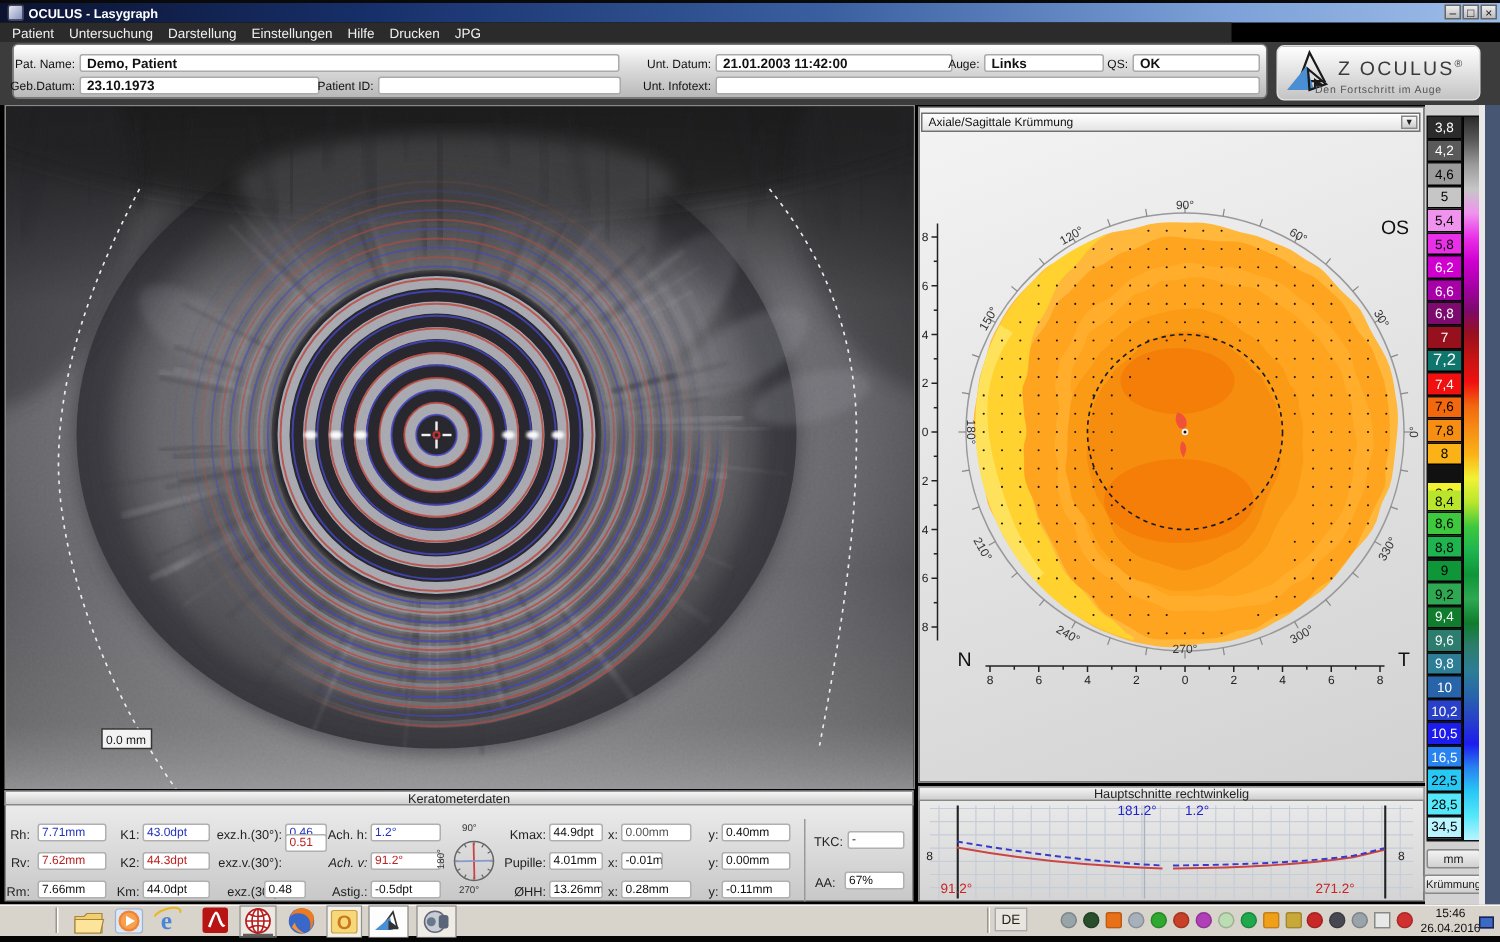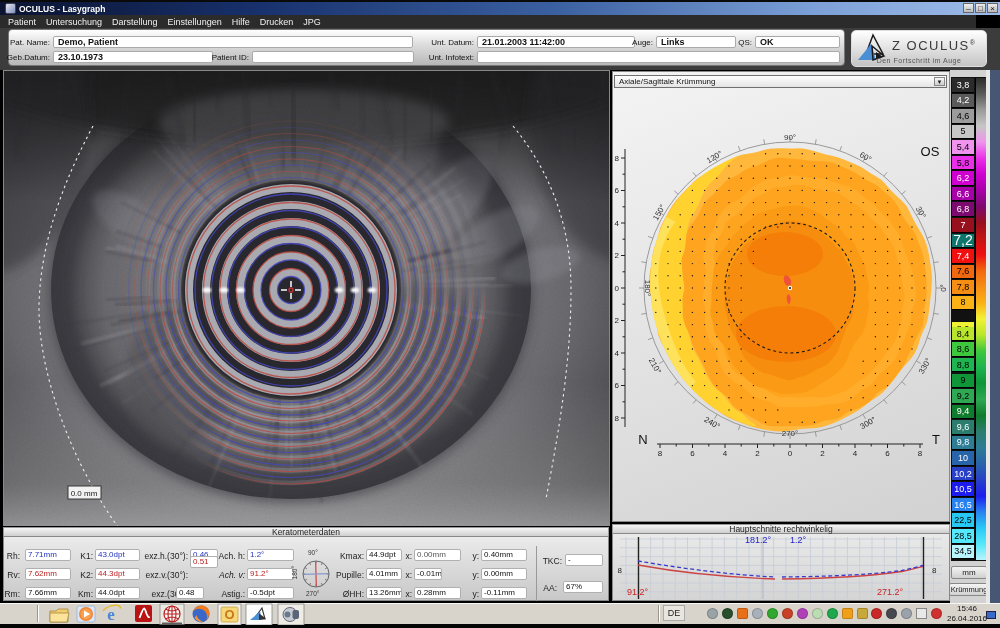--- a/index.html
+++ b/index.html
@@ -15,21 +15,21 @@
 </style></head><body>
 <div style="position:absolute;left:0;top:0;width:1000px;height:2px;background:#0a0a0a;"></div>
 <div style="position:absolute;left:0;top:2px;width:1000px;height:13px;background:linear-gradient(to right,#0b1330,#17306b 25%,#3a5fa0 55%,#7da1d8 82%,#9dbce8);">
     <div style="position:absolute;left:5px;top:1px;width:11px;height:11px;background:linear-gradient(135deg,#e8e8f0,#8090c0);border:1px solid #445;border-radius:2px;"></div>
     <div style="position:absolute;left:19px;top:2px;font-size:8.5px;font-weight:bold;color:#fff;">OCULUS - Lasygraph</div>
     <div style="position:absolute;right:26px;top:1px;width:34px;height:11px;"></div>
   </div>
 <div style="position:absolute;left:963px;top:3px;width:11px;height:10px;background:linear-gradient(#eee,#bbb);border:1px solid #666;font-size:8px;line-height:9px;text-align:center;color:#111;">–</div>
 <div style="position:absolute;left:975px;top:3px;width:11px;height:10px;background:linear-gradient(#eee,#bbb);border:1px solid #666;font-size:8px;line-height:9px;text-align:center;color:#111;">□</div>
 <div style="position:absolute;left:987px;top:3px;width:11px;height:10px;background:linear-gradient(#eee,#bbb);border:1px solid #666;font-size:8px;line-height:9px;text-align:center;color:#111;">×</div>
-<div style="position:absolute;left:0;top:15px;width:976px;height:13px;background:#2b2b2b;">
+<div style="position:absolute;left:0;top:15px;width:821px;height:13px;background:#2b2b2b;">
     <div style="position:absolute;left:8px;top:2px;font-size:9px;color:#f0f0f0;display:flex;gap:10px;">
       <span>Patient</span>
       <span>Untersuchung</span>
       <span>Darstellung</span>
       <span>Einstellungen</span>
       <span>Hilfe</span>
       <span>Drucken</span>
       <span>JPG</span>
     </div>
   </div>
@@ -749,21 +749,21 @@
 <div style="position:absolute;left:952px;top:78.0px;width:22px;height:14.6px;background:#2b2b2b;color:#fff;font-size:9px;display:flex;align-items:center;justify-content:center;border-bottom:1px solid #000;">3,8</div>
 <div style="position:absolute;left:952px;top:93.5px;width:22px;height:14.6px;background:#5a5a5a;color:#fff;font-size:9px;display:flex;align-items:center;justify-content:center;border-bottom:1px solid #000;">4,2</div>
 <div style="position:absolute;left:952px;top:109.1px;width:22px;height:14.6px;background:#9c9c9c;color:#000;font-size:9px;display:flex;align-items:center;justify-content:center;border-bottom:1px solid #000;">4,6</div>
 <div style="position:absolute;left:952px;top:124.6px;width:22px;height:14.6px;background:#c6c6c6;color:#000;font-size:9px;display:flex;align-items:center;justify-content:center;border-bottom:1px solid #000;">5</div>
 <div style="position:absolute;left:952px;top:140.2px;width:22px;height:14.6px;background:#f093ee;color:#000;font-size:9px;display:flex;align-items:center;justify-content:center;border-bottom:1px solid #000;">5,4</div>
 <div style="position:absolute;left:952px;top:155.8px;width:22px;height:14.6px;background:#ea2fe8;color:#000;font-size:9px;display:flex;align-items:center;justify-content:center;border-bottom:1px solid #000;">5,8</div>
 <div style="position:absolute;left:952px;top:171.3px;width:22px;height:14.6px;background:#cf00cf;color:#fff;font-size:9px;display:flex;align-items:center;justify-content:center;border-bottom:1px solid #000;text-align:center;">6,2</div>
 <div style="position:absolute;left:952px;top:186.9px;width:22px;height:14.6px;background:#a800a8;color:#fff;font-size:9px;display:flex;align-items:center;justify-content:center;border-bottom:1px solid #000;">6,6</div>
 <div style="position:absolute;left:952px;top:202.4px;width:22px;height:14.6px;background:#7d0a6e;color:#fff;font-size:9px;display:flex;align-items:center;justify-content:center;border-bottom:1px solid #000;">6,8</div>
 <div style="position:absolute;left:952px;top:218.0px;width:22px;height:14.6px;background:#97101e;color:#fff;font-size:9px;display:flex;align-items:center;justify-content:center;border-bottom:1px solid #000;">7</div>
-<div style="position:absolute;left:952px;top:233.5px;width:22px;height:14.6px;background:#0f766e;color:#fff;font-size:14px;display:flex;align-items:center;justify-content:center;border-bottom:1px solid #000;">7,2</div>
+<div style="position:absolute;left:952px;top:233.5px;width:22px;height:14.6px;background:#0f766e;color:#fff;font-size:11px;display:flex;align-items:center;justify-content:center;border-bottom:1px solid #000;">7,2</div>
 <div style="position:absolute;left:952px;top:249.1px;width:22px;height:14.6px;background:#f01010;color:#fff;font-size:9px;display:flex;align-items:center;justify-content:center;border-bottom:1px solid #000;">7,4</div>
 <div style="position:absolute;left:952px;top:264.6px;width:22px;height:14.6px;background:#f2680e;color:#000;font-size:9px;display:flex;align-items:center;justify-content:center;border-bottom:1px solid #000;">7,6</div>
 <div style="position:absolute;left:952px;top:280.2px;width:22px;height:14.6px;background:#f68e14;color:#000;font-size:9px;display:flex;align-items:center;justify-content:center;border-bottom:1px solid #000;">7,8</div>
 <div style="position:absolute;left:952px;top:295.7px;width:22px;height:14.6px;background:#fbb216;color:#000;font-size:9px;display:flex;align-items:center;justify-content:center;border-bottom:1px solid #000;">8</div>
 <div style="position:absolute;left:952px;top:322px;width:22px;height:14.6px;background:#f2f235;color:#000;font-size:9px;display:flex;align-items:center;justify-content:center;border-bottom:1px solid #000;">8,2</div>
 <div style="position:absolute;left:952px;top:326.8px;width:22px;height:14.6px;background:#b9e62c;color:#000;font-size:9px;display:flex;align-items:center;justify-content:center;border-bottom:1px solid #000;">8,4</div>
 <div style="position:absolute;left:952px;top:342.4px;width:22px;height:14.6px;background:#3dc83d;color:#000;font-size:9px;display:flex;align-items:center;justify-content:center;border-bottom:1px solid #000;">8,6</div>
 <div style="position:absolute;left:952px;top:357.9px;width:22px;height:14.6px;background:#1eb450;color:#000;font-size:9px;display:flex;align-items:center;justify-content:center;border-bottom:1px solid #000;">8,8</div>
 <div style="position:absolute;left:952px;top:373.5px;width:22px;height:14.6px;background:#0f9638;color:#000;font-size:9px;display:flex;align-items:center;justify-content:center;border-bottom:1px solid #000;">9</div>
 <div style="position:absolute;left:952px;top:389.0px;width:22px;height:14.6px;background:#2ea852;color:#000;font-size:9px;display:flex;align-items:center;justify-content:center;border-bottom:1px solid #000;">9,2</div>

